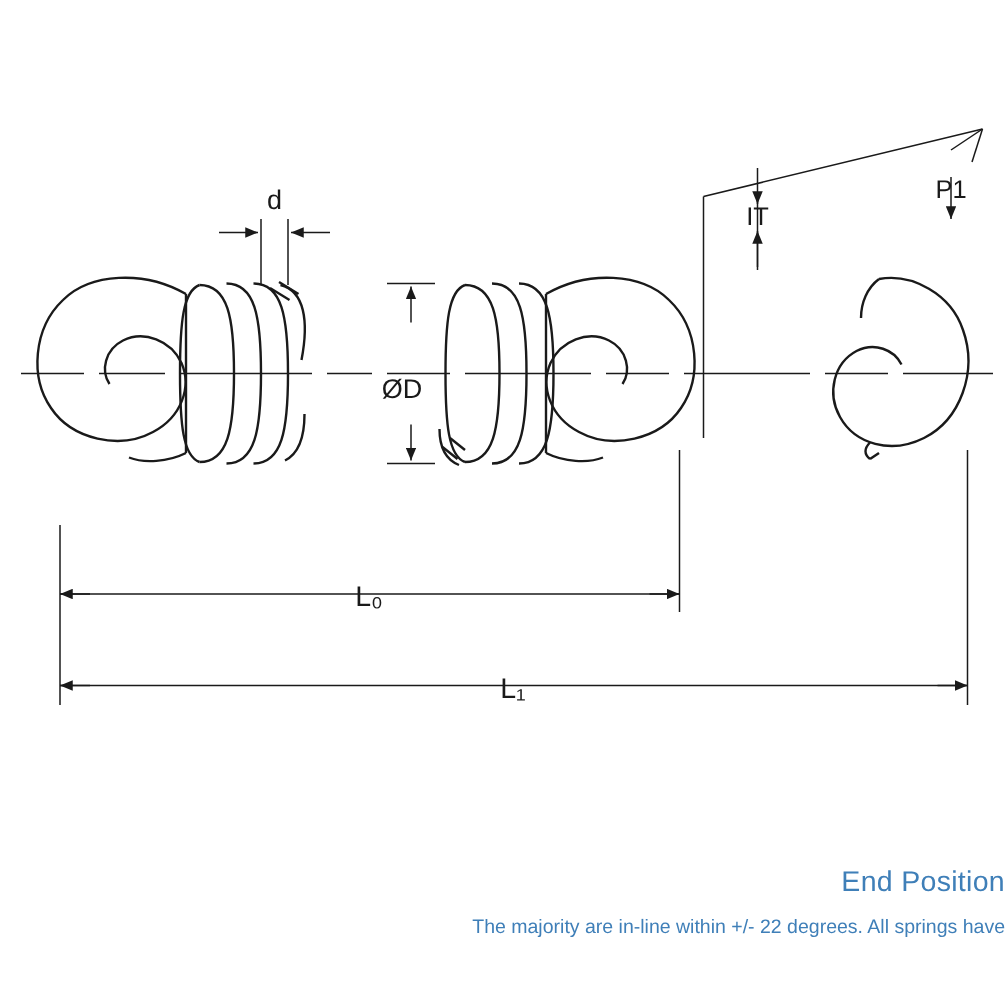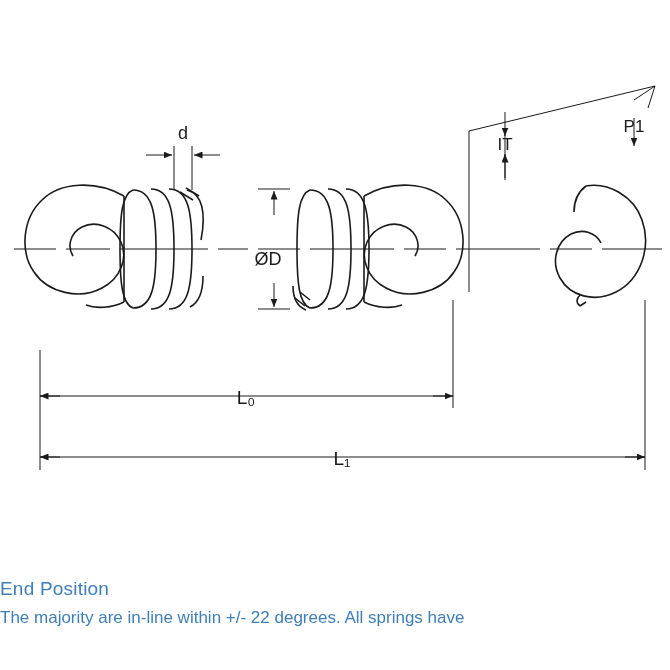--- a/index.html
+++ b/index.html
@@ -23,31 +23,31 @@
     left: 0;
     top: 0;
     width: 670px;
     height: 670px;
   }
   .caption-block {
     position: absolute;
     left: 0;
     top: 578px;
     width: 670px;
-    text-align: left;
+    text-align: right;
   }
   .caption-title {
     color: #3f7fb8;
     font-size: 19px;
     letter-spacing: 0.2px;
     margin-bottom: 8px;
   }
   .caption-note {
     color: #3f7fb8;
-    font-size: 17px;
+    font-size: 13px;
     line-height: 19px;
   }
   .lbl {
     font-family: "Liberation Sans", sans-serif;
     fill: #1a1a1a;
   }
 </style>
 </head>
 <body>
 

